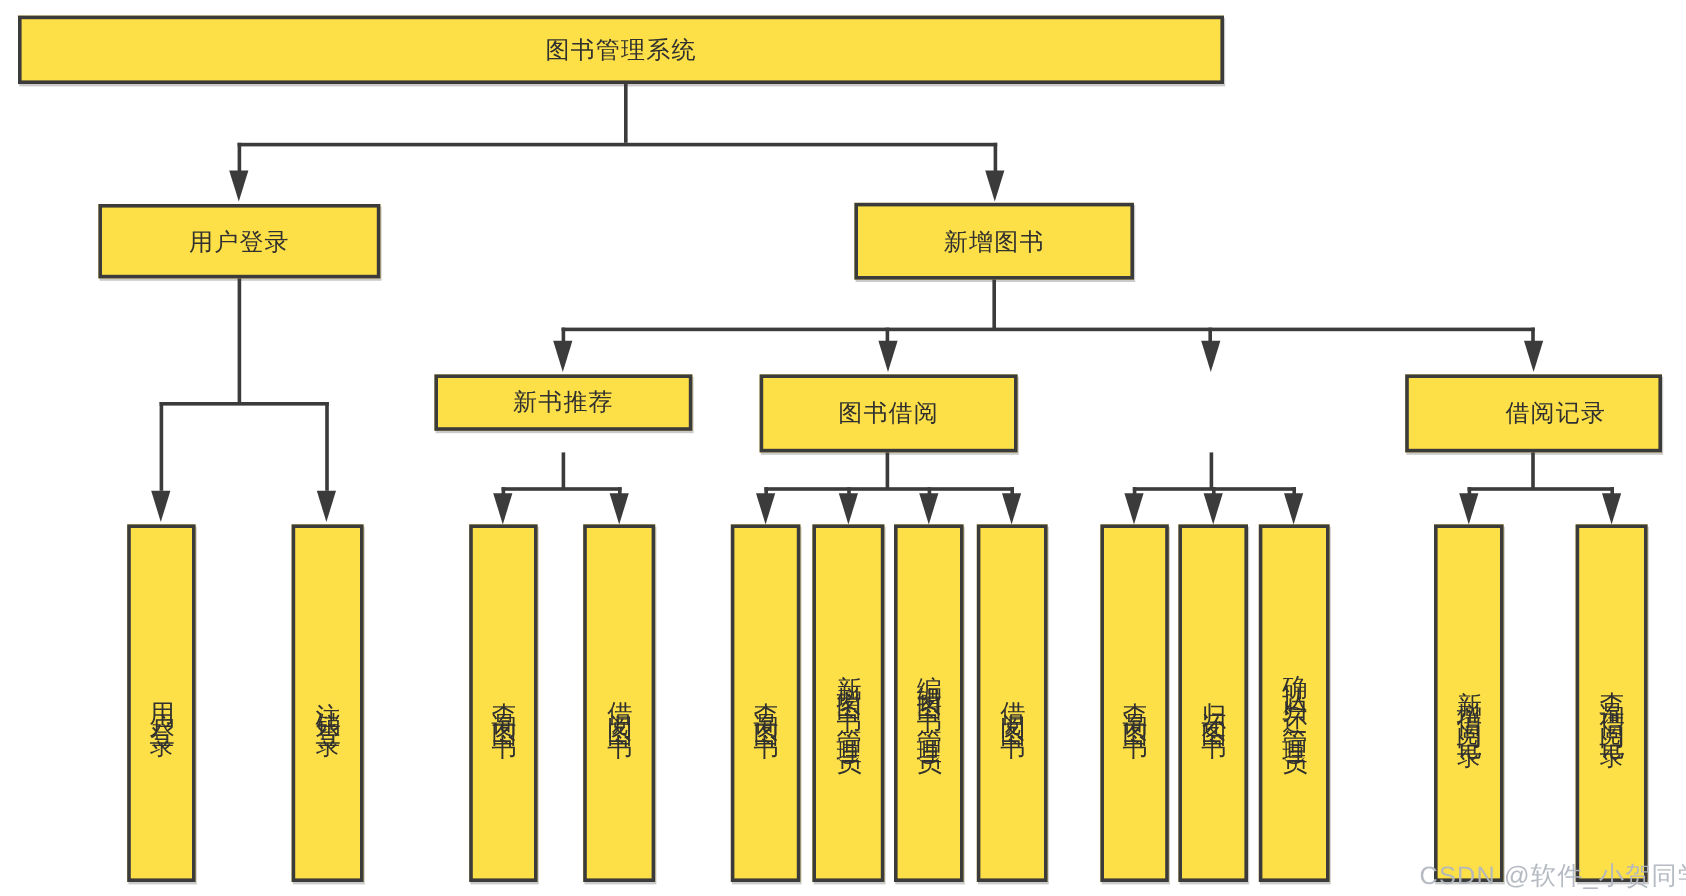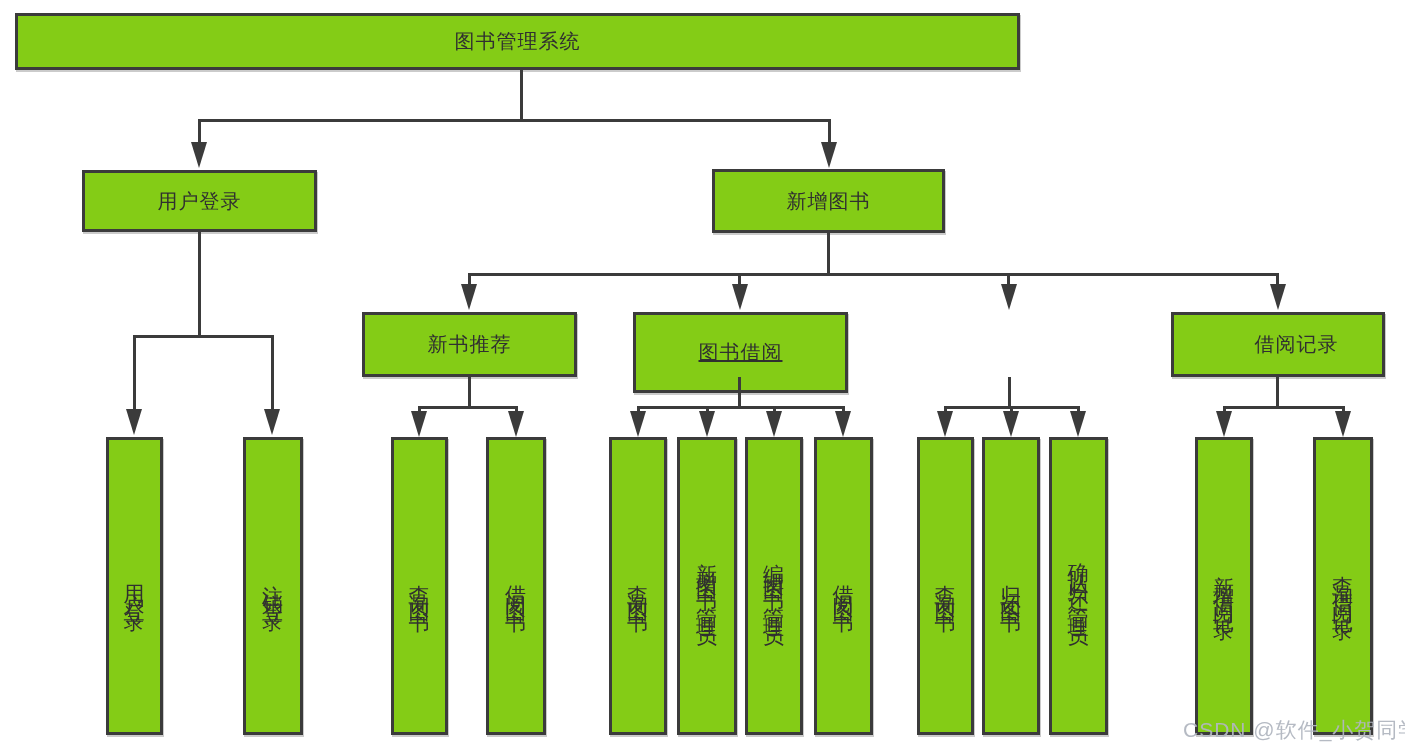--- a/index.html
+++ b/index.html
@@ -7,21 +7,21 @@
     position:relative;
     width:1405px;height:747px;
     background:#ffffff;
     font-family:"Liberation Sans","DejaVu Sans",sans-serif;
     overflow:hidden;
   }
   .node{
     position:absolute;
     box-sizing:border-box;
     border:3px solid #3b3b3b;
-    background:#84cc16;
+    background:#fde047;
     display:flex;align-items:center;justify-content:center;
     color:#303030;
     font-size:20px;
     letter-spacing:1px;
     box-shadow:1px 2px 0 rgba(160,160,160,0.55);
   }
   .leaf{
     writing-mode:vertical-rl;
     text-orientation:mixed;
     font-size:21px;
@@ -50,23 +50,23 @@
 <body>
 
 <div class="canvas">
 
   <div class="node" style="left:15px;top:13px;width:1005px;height:57px;">图书管理系统</div>
 
   <div class="node" style="left:82px;top:170px;width:235px;height:62px;">用户登录</div>
 
   <div class="node" style="left:712px;top:169px;width:233px;height:64px;">新增图书</div>
 
-  <div class="node" style="left:362px;top:312px;width:215px;height:65px;">新书推荐</div>
+  <div class="node" style="left:362px;top:312px;width:215px;height:47px;">新书推荐</div>
 
-  <div class="node" style="left:633px;top:312px;width:215px;height:81px;text-decoration:underline;">图书借阅</div>
+  <div class="node" style="left:633px;top:312px;width:215px;height:65px;">图书借阅</div>
 
 
   <div class="node" style="left:1171px;top:312px;width:214px;height:65px;padding-left:37px;">借阅记录</div>
 
   <div class="node leaf" style="left:106px;top:437px;width:57px;height:298px;">用户登录</div>
 
   <div class="node leaf" style="left:243px;top:437px;width:60px;height:298px;">注销登录</div>
 
   <div class="node leaf" style="left:391px;top:437px;width:57px;height:298px;">查询图书</div>
 

